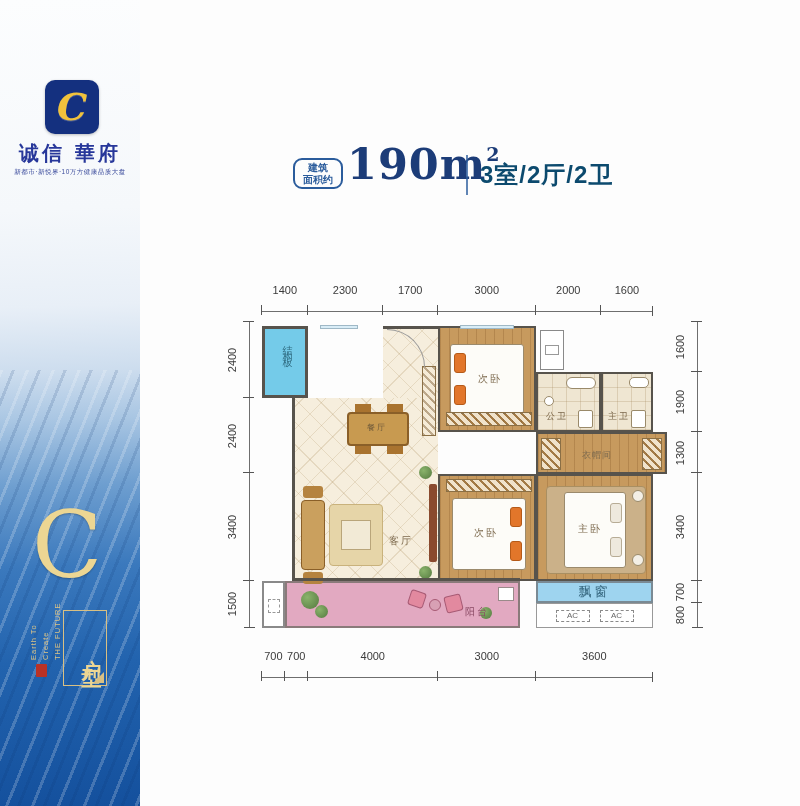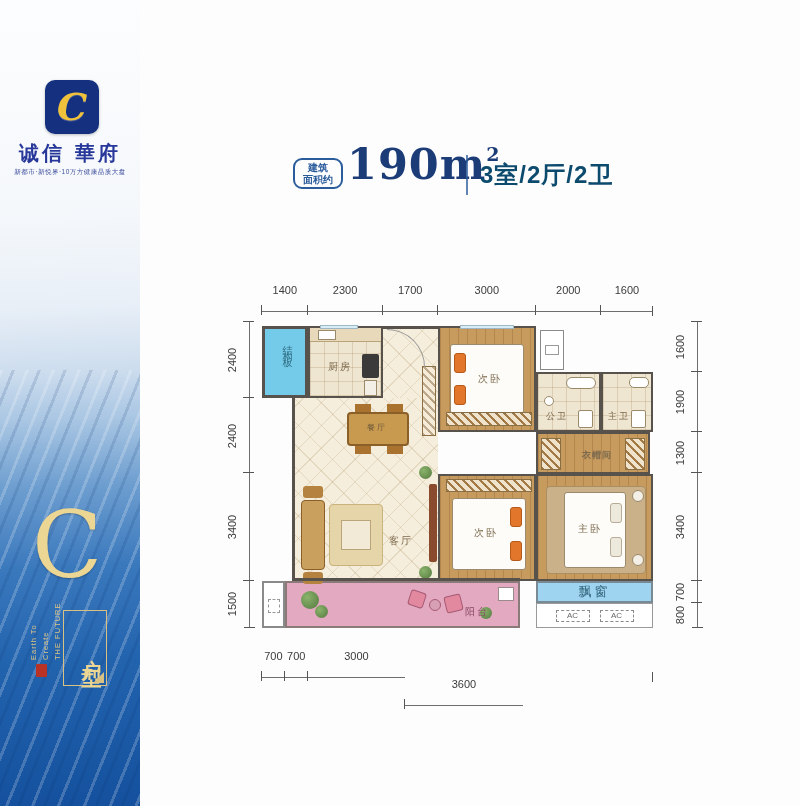--- a/index.html
+++ b/index.html
@@ -151,24 +151,27 @@
         <span class="dim-label">1600</span>
       </div>
     </div>
   <div class="ruler horiz" style="left:262px; top:650px; width:391px; height:28px;">
       <div class="ruler-seg" style="width: 5.83333%;">
         <span class="dim-label">700</span>
       </div>
       <div class="ruler-seg" style="width: 5.83333%;">
         <span class="dim-label">700</span>
       </div>
+      <div class="ruler-seg" style="width: 33.3333%;">
+        <span class="dim-label">4000</span>
+      </div>
       <div class="ruler-seg" style="width: 25%;">
         <span class="dim-label">3000</span>
       </div>
-      <div class="ruler-seg" style="width: 30%; margin-top: 28px;">
+      <div class="ruler-seg" style="width: 30%;">
         <span class="dim-label">3600</span>
       </div>
     </div>
   <div class="ruler vert" style="left:216px; top:322px; width:34px; height:306px;">
       <div class="ruler-seg" style="height: 24.7423%;">
         <span class="dim-label">2400</span>
       </div>
       <div class="ruler-seg" style="height: 24.7423%;">
         <span class="dim-label">2400</span>
       </div>
@@ -199,27 +202,20 @@
         <span class="dim-label">800</span>
       </div>
     </div>
 
   <div class="plan">
 
     <div class="room bordered" style="left: 0px; top: 4px; width: 46px; height: 72px; border-width: 3px; background-color: rgb(116, 203, 233);">
       <span class="room-label" style="left:15px; top:8px; writing-mode:vertical-rl; letter-spacing:6px; color:#2f6b80; font-size:10px;">结构板</span>
     </div>
 
-    <div class="room floor-tile bordered" style="left:46px; top:4px; width:75px; height:72px;">
-      <div class="furn" style="left:0; top:0; width:71px; height:14px; background:#e8d9bb; border-bottom:1px solid #b7a479;"></div>
-      <div class="furn" style="left:8px; top:2px; width:18px; height:10px; background:#fff; border:1px solid #9a8a6a;"></div>
-      <div class="furn" style="left:52px; top:26px; width:17px; height:24px; background:#3a3a3a; border-radius:2px;"></div>
-      <div class="furn" style="left:54px; top:52px; width:13px; height:16px; background:#f3efe6; border:1px solid #9a8a6a;"></div>
-      <span class="room-label" style="left:18px; top:32px;">厨房</span>
-    </div>
     <div class="window-strip" style="left:58px; top:3px; width:38px; height:4px;"></div>
 
     <div class="room floor-cream" style="left:121px; top:4px; width:55px; height:148px;">
       <div class="door-arc" style="left:4px; top:3px;"></div>
       <div class="hatch" style="right:2px; top:40px; width:14px; height:70px;"></div>
     </div>
     <div class="wall" style="left:121px; top:4px; width:57px; height:3px;"></div>
 
     <div class="room floor-wood bordered" style="left:176px; top:4px; width:98px; height:106px;">
       <div class="bed" style="left:10px; top:16px; width:74px; height:70px;">
@@ -241,21 +237,21 @@
       <div class="furn" style="left:6px; top:22px; width:10px; height:10px; background:#fff; border:1px solid #9a8a6a; border-radius:50%;"></div>
       <span class="room-label" style="left:8px; top:36px; font-size:9px;">公卫</span>
     </div>
 
     <div class="room floor-tile bordered" style="left:339px; top:50px; width:52px; height:60px;">
       <div class="furn" style="left:26px; top:3px; width:20px; height:11px; background:#fff; border:1px solid #9a8a6a; border-radius:5px;"></div>
       <div class="furn" style="left:28px; top:36px; width:15px; height:18px; background:#fff; border:1px solid #9a8a6a; border-radius:2px;"></div>
       <span class="room-label" style="left:5px; top:36px; font-size:9px;">主卫</span>
     </div>
 
-    <div class="room floor-wood bordered" style="left:274px; top:110px; width:114px; height:42px;font-weight:bold;">
+    <div class="room floor-wood bordered" style="left:274px; top:110px; width:131px; height:42px;">
       <div class="hatch" style="left:3px; top:4px; width:20px; height:32px;"></div>
       <div class="hatch" style="right:3px; top:4px; width:20px; height:32px;"></div>
       <span class="room-label" style="left:44px; top:15px; font-size:9px; letter-spacing:1px;">衣帽间</span>
     </div>
 
     <div class="room floor-cream" style="left:33px; top:76px; width:143px; height:183px;">
 
       <div class="furn" style="left:52px; top:14px; width:62px; height:34px; background:#c89a50; border:2px solid #8a5f28; border-radius:4px;"></div>
       <div class="furn" style="left:60px; top:6px; width:16px; height:8px; background:#a9732f;"></div>
       <div class="furn" style="left:92px; top:6px; width:16px; height:8px; background:#a9732f;"></div>

